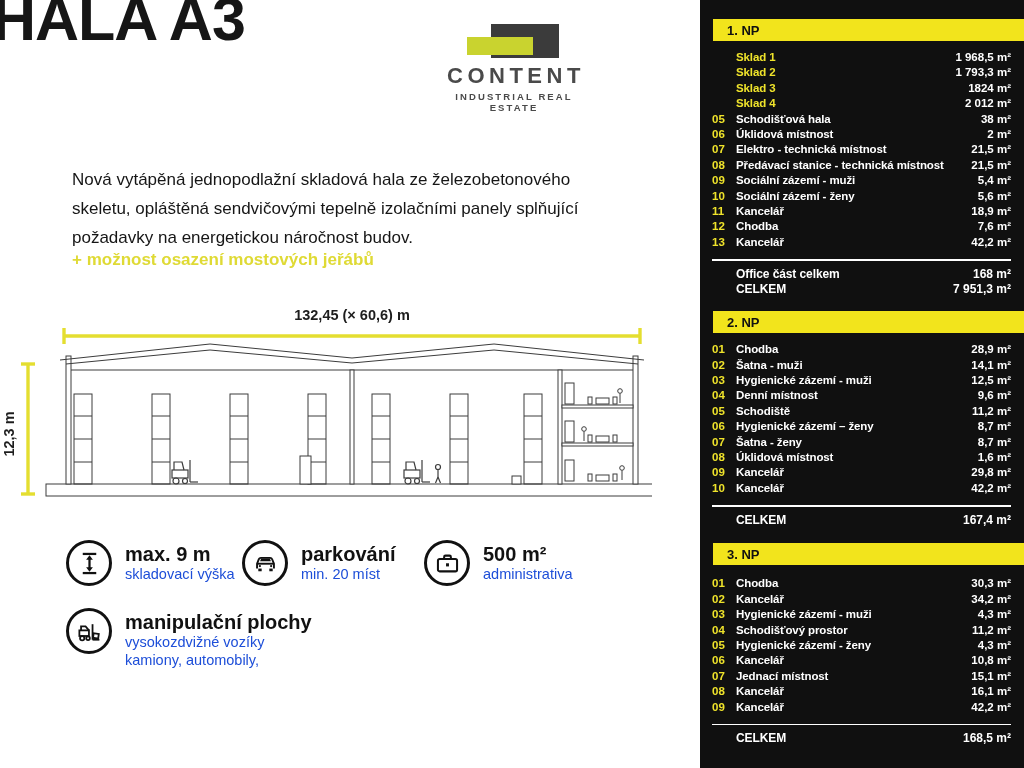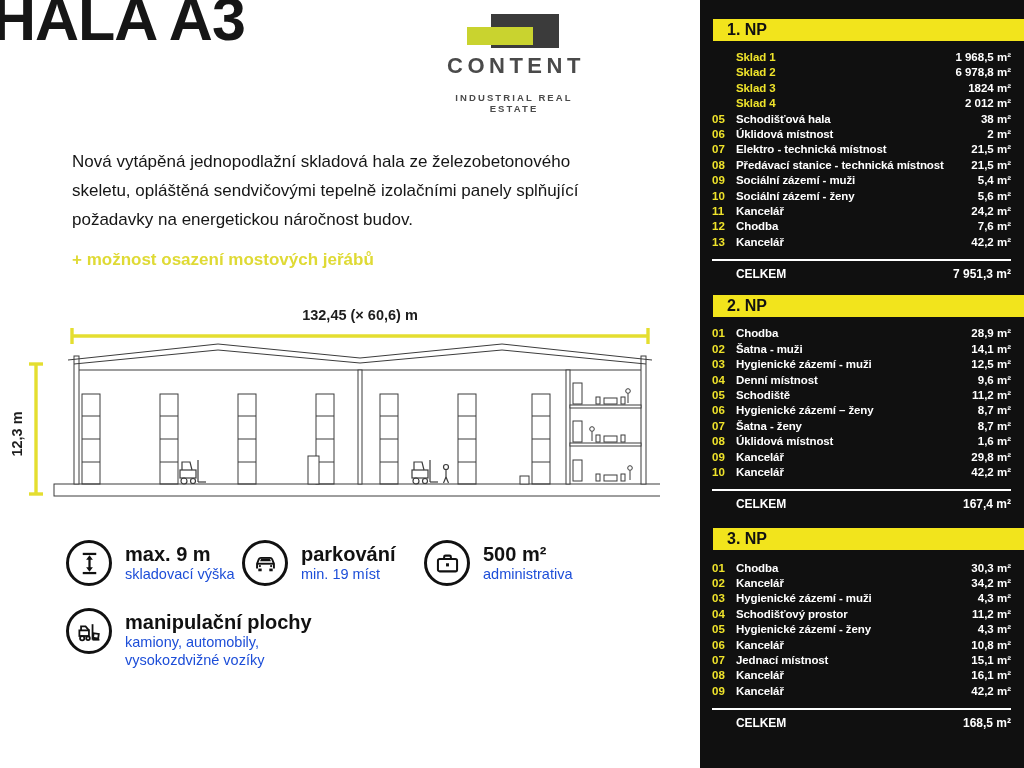--- a/index.html
+++ b/index.html
@@ -3,49 +3,49 @@
 <meta charset="utf-8">
 <style>
   html,body{margin:0;padding:0;}
   body{font-family:"Liberation Sans",sans-serif;background:#ffffff;}
   .page{position:relative;width:1024px;height:768px;background:#fff;overflow:hidden;}
 
   
   .hala-title{position:absolute;left:-8px;top:-16px;font-size:61px;font-weight:800;
     letter-spacing:-1px;color:#161616;white-space:nowrap;}
 
-  .logo{position:absolute;left:447px;top:14px;width:134px;text-align:center;}
+  .logo{position:absolute;left:447px;top:24px;width:134px;text-align:center;}
   .logo-mark{display:block;margin:0 auto;}
   .logo-name{font-size:22px;font-weight:600;letter-spacing:4.5px;color:#4a4a4a;margin-top:4px;}
-  .logo-sub{font-size:9.5px;font-weight:600;letter-spacing:2.1px;color:#4a4a4a;margin-top:13px;}
-
-  .desc{position:absolute;left:72px;top:147px;width:532px;font-size:17px;line-height:29px;
+  .logo-sub{font-size:9.5px;font-weight:600;letter-spacing:2.1px;color:#4a4a4a;margin-top:2px;}
+
+  .desc{position:absolute;left:72px;top:165px;width:532px;font-size:17px;line-height:29px;
     font-weight:500;color:#161616;}
   .bullets{position:absolute;left:72px;top:244px;font-size:17px;line-height:32px;
     font-weight:600;color:var(--bullet-yellow,#dfda35);}
 
-  .drawing{position:absolute;left:12px;top:306px;}
+  .drawing{position:absolute;left:4px;top:306px;}
   .drawing svg text{font-family:"Liberation Sans",sans-serif;}
 
   .features{position:absolute;left:66px;top:540px;display:grid;
     grid-template-columns:176px 182px 230px;grid-row-gap:22px;}
   .feature{display:flex;align-items:flex-start;}
   .f-icon{flex:0 0 auto;width:46px;height:46px;border:3.5px solid #111;border-radius:50%;
     display:flex;align-items:center;justify-content:center;box-sizing:border-box;}
   .f-icon svg{width:27px;height:27px;display:block;}
   .f-text{margin-left:13px;padding-top:3px;}
   .f-title{font-size:20px;font-weight:800;color:#111;line-height:22px;white-space:nowrap;}
   .f-sub{font-size:14.5px;font-weight:500;color:#1d4ed8;line-height:18px;white-space:nowrap;}
 
   
   .panel{position:absolute;left:700px;top:0;width:324px;height:768px;
     background:var(--panel-bg,#101010);box-sizing:border-box;}
   .np-bar{height:22px;margin-left:13px;background:var(--panel-yellow,#f2e41c);
     display:flex;align-items:center;padding-left:14px;
-    font-size:16px;font-weight:700;color:#111;}
+    font-size:13px;font-weight:700;color:#111;}
   .floor:nth-child(1) .np-bar{margin-top:19px;}
   .floor:nth-child(2) .np-bar{margin-top:13px;}
   .floor:nth-child(3) .np-bar{margin-top:15px;}
   .rows{padding:10px 13px 0 12px;}
   .floor:nth-child(3) .rows{padding-top:12px;}
   .trow{display:flex;align-items:baseline;height:15.4px;font-size:11.5px;}
   .trow .num{width:24px;flex:0 0 auto;color:var(--text-yellow,#efe32b);font-weight:700;}
   .trow .lbl{flex:1;color:#fff;font-weight:600;white-space:nowrap;letter-spacing:-0.1px;overflow:hidden;}
   .trow .lbl.ylw{color:var(--text-yellow,#efe32b);font-weight:700;}
   .trow .val{color:#fff;font-weight:700;white-space:nowrap;padding-left:6px;}
@@ -236,21 +236,21 @@
             </g>
             <path d="M7.2 10l.9-2.5h7.8l.9 2.5z" fill="#111"></path>
             <circle cx="7" cy="14.3" r="1" fill="#111"></circle>
             <circle cx="17" cy="14.3" r="1" fill="#111"></circle>
             <rect x="5.6" y="16.5" width="3" height="2.4" fill="#111"></rect>
             <rect x="15.4" y="16.5" width="3" height="2.4" fill="#111"></rect>
           </svg>
         </div>
         <div class="f-text">
           <div class="f-title">parkování</div>
-          <div class="f-sub">min. 19 míst</div>
+          <div class="f-sub">min. 20 míst</div>
         </div>
       </div>
       <div class="feature">
         <div class="f-icon">
           <svg viewBox="0 0 24 24">
             <g stroke="#111" stroke-width="1.8" fill="none">
               <rect x="3.5" y="8" width="17" height="11" rx="1.5"></rect>
               <path d="M9 8V6.2C9 5.5 9.5 5 10.2 5h3.6c.7 0 1.2.5 1.2 1.2V8"></path>
             </g>
             <rect x="10.7" y="11.8" width="2.6" height="2.8" fill="#111"></rect>
@@ -270,42 +270,42 @@
               <circle cx="5.5" cy="18" r="1.9"></circle>
               <circle cx="10.7" cy="18" r="1.6"></circle>
               <line x1="14.7" y1="5.5" x2="14.7" y2="19.3"></line>
               <line x1="14.7" y1="19.3" x2="20.8" y2="19.3"></line>
               <rect x="15.4" y="13.8" width="4.6" height="4.2" transform="rotate(8 17.7 15.9)"></rect>
             </g>
           </svg>
         </div>
         <div class="f-text">
           <div class="f-title">manipulační plochy</div>
+          <div class="f-sub">vysokozdvižné vozíky</div>
           <div class="f-sub">kamiony, automobily,</div>
-          <div class="f-sub">vysokozdvižné vozíky</div>
         </div>
       </div>
     </div>
 
   <div class="panel">
     <div>
         <div class="floor">
           <div class="np-bar">
             <span>1. NP</span>
           </div>
           <div class="rows">
             <div class="trow">
               <span class="num"></span>
               <span class="lbl ylw">Sklad 1</span>
               <span class="val">1 968,5 m²</span>
             </div>
             <div class="trow">
               <span class="num"></span>
               <span class="lbl ylw">Sklad 2</span>
-              <span class="val">6 978,8 m²</span>
+              <span class="val">1 793,3 m²</span>
             </div>
             <div class="trow">
               <span class="num"></span>
               <span class="lbl ylw">Sklad 3</span>
               <span class="val">1824 m²</span>
             </div>
             <div class="trow">
               <span class="num"></span>
               <span class="lbl ylw">Sklad 4</span>
               <span class="val">2 012 m²</span>
@@ -336,37 +336,42 @@
               <span class="val">5,4 m²</span>
             </div>
             <div class="trow">
               <span class="num">10</span>
               <span class="lbl">Sociální zázemí - ženy</span>
               <span class="val">5,6 m²</span>
             </div>
             <div class="trow">
               <span class="num">11</span>
               <span class="lbl">Kancelář</span>
-              <span class="val">24,2 m²</span>
+              <span class="val">18,9 m²</span>
             </div>
             <div class="trow">
               <span class="num">12</span>
               <span class="lbl">Chodba</span>
               <span class="val">7,6 m²</span>
             </div>
             <div class="trow">
               <span class="num">13</span>
               <span class="lbl">Kancelář</span>
               <span class="val">42,2 m²</span>
             </div>
           </div>
           <div class="tdiv"></div>
           <div class="rows totals" style="padding-top:0">
             <div class="trow">
               <span class="num"></span>
+              <span class="lbl">Office část celkem</span>
+              <span class="val">168 m²</span>
+            </div>
+            <div class="trow">
+              <span class="num"></span>
               <span class="lbl">CELKEM</span>
               <span class="val">7 951,3 m²</span>
             </div>
           </div>
         </div>
         <div class="floor">
           <div class="np-bar">
             <span>2. NP</span>
           </div>
           <div class="rows">

